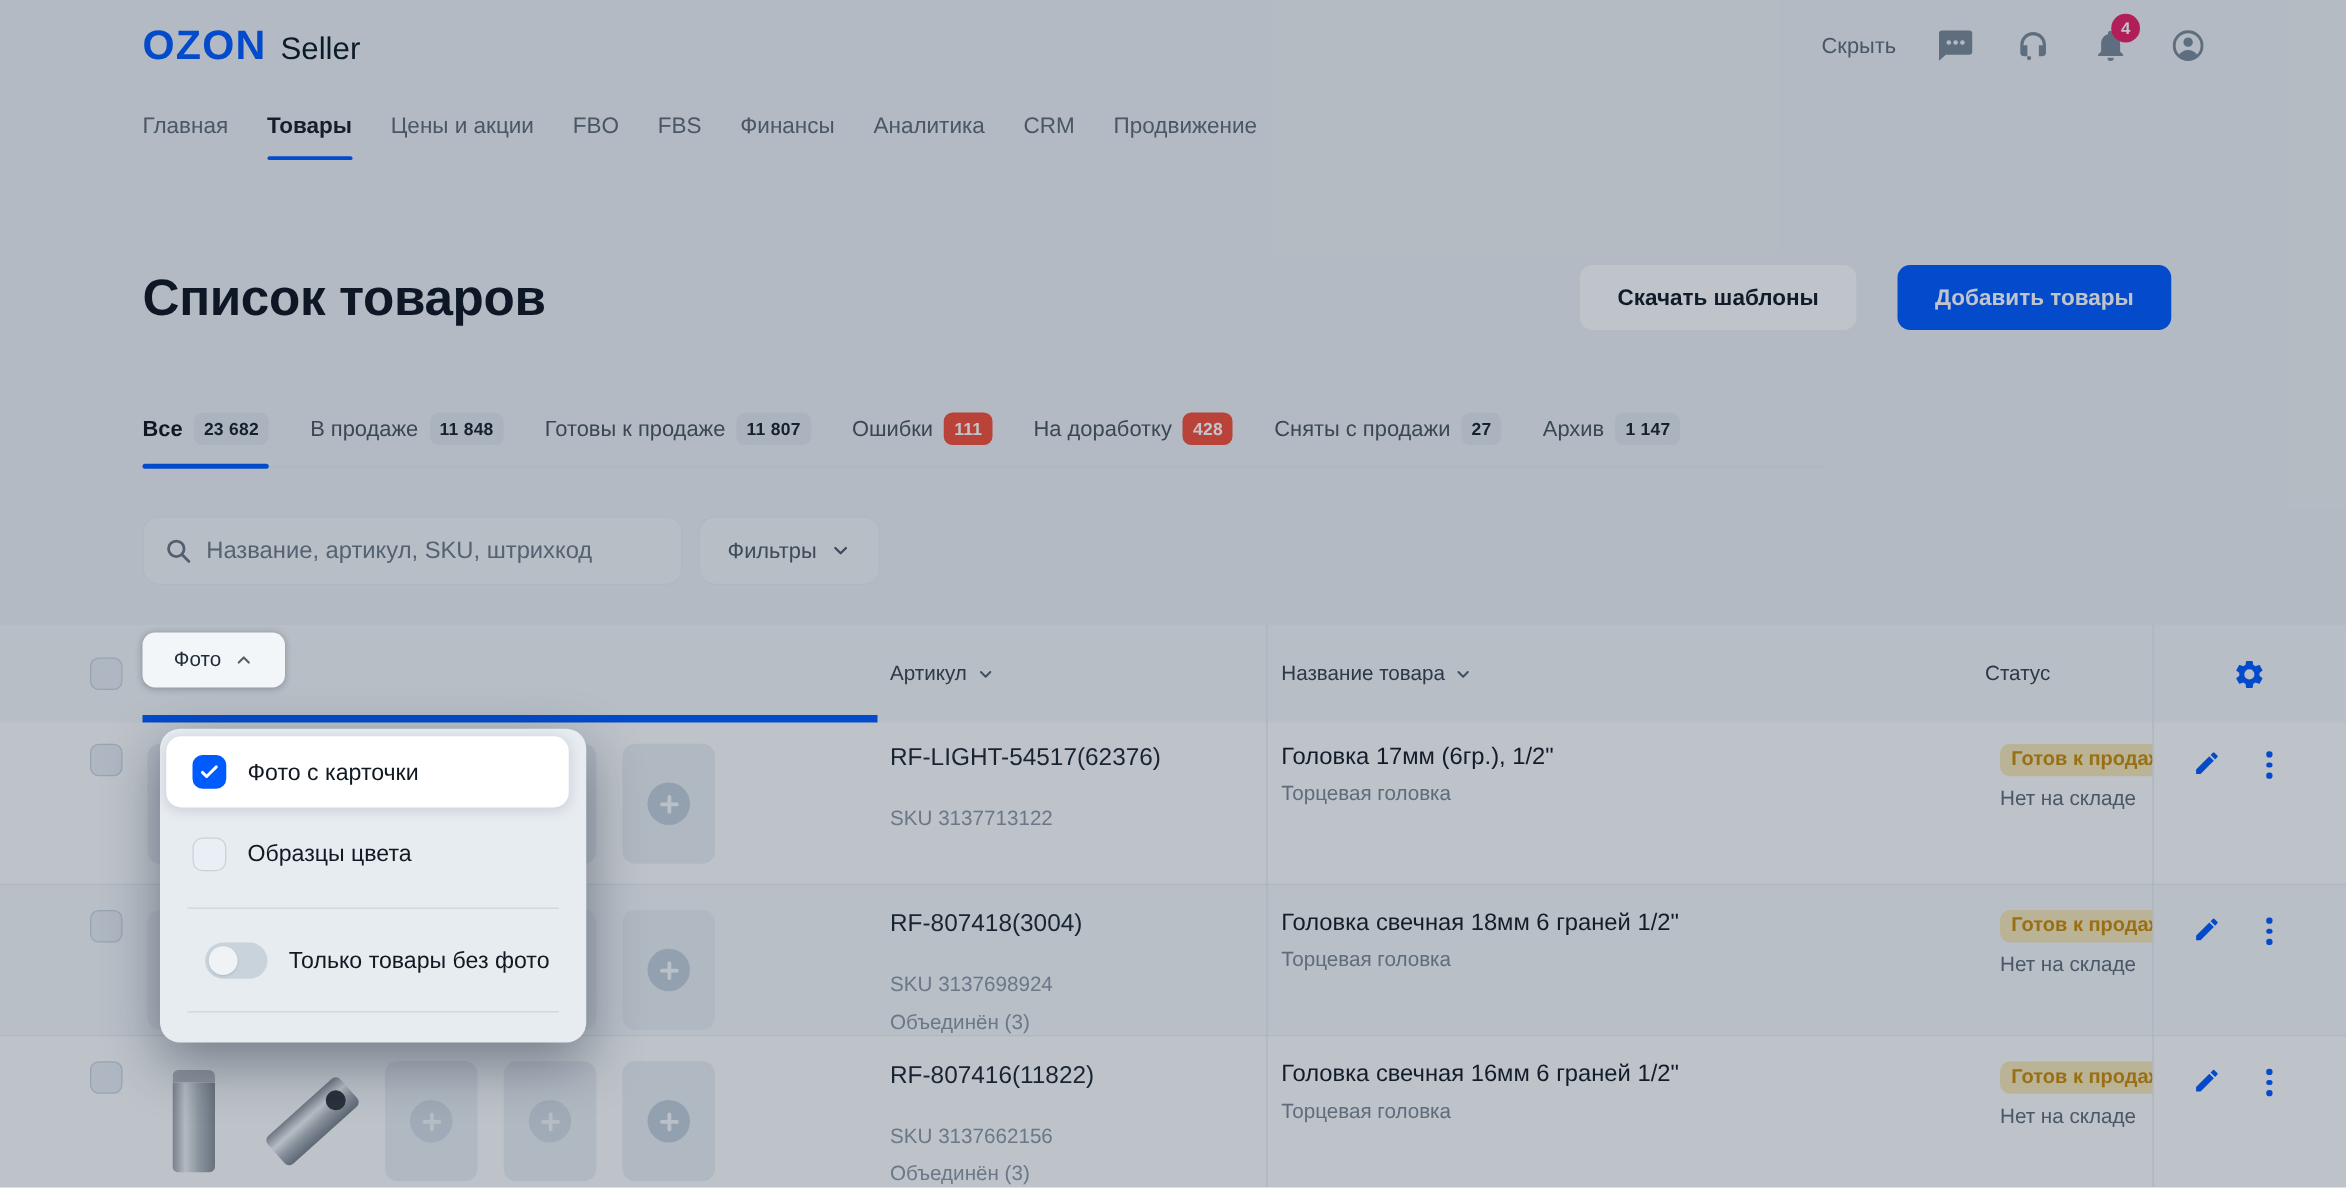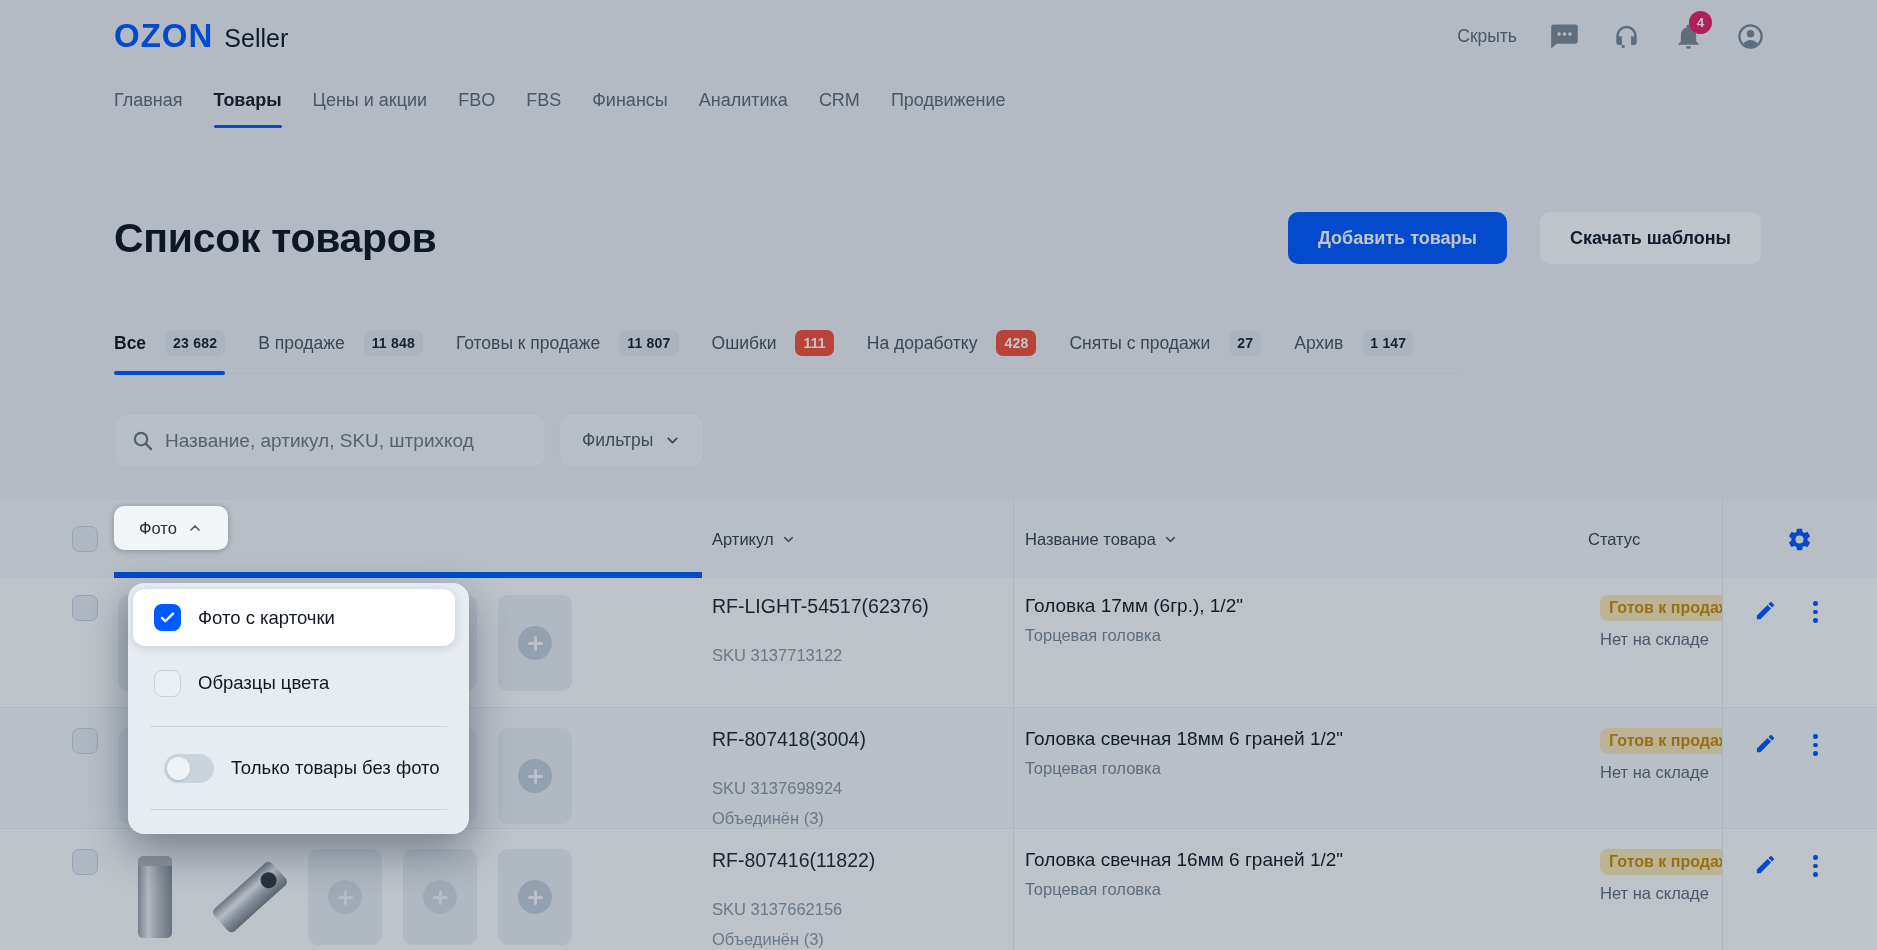--- a/index.html
+++ b/index.html
@@ -24,30 +24,30 @@
   .icon-btn svg{width:100%;height:100%;}
   .badge-notif{position:absolute;top:-11px;right:-9px;min-width:23px;height:23px;padding:0 5px;border-radius:12px;background:var(--notification);color:#fff;font-size:13.5px;font-weight:700;display:flex;align-items:center;justify-content:center;}
 
   
   .nav{position:absolute;left:114px;top:90px;display:flex;gap:31px;}
   .nav-item{font-size:18px;color:#5d6b78;padding-bottom:17px;position:relative;cursor:pointer;white-space:nowrap;}
   .nav-item.active{color:#171e26;font-weight:700;}
   .nav-item.active::after{content:"";position:absolute;left:0;right:0;bottom:0;height:3.5px;border-radius:2px;background:var(--accent);}
 
   
-  .titlebar{position:absolute;left:114px;right:116px;top:212px;display:flex;justify-content:space-between;align-items:center;}
+  .titlebar{position:absolute;left:114px;right:140px;top:212px;display:flex;justify-content:space-between;align-items:center;}
   .page-title{font-size:41px;font-weight:700;color:#0d1520;letter-spacing:-0.3px;}
   .title-actions{display:flex;gap:33px;}
   .btn{height:52px;border:none;border-radius:10px;font-size:18px;font-weight:600;padding:0 30px;cursor:pointer;font-family:inherit;white-space:nowrap;}
   .btn-secondary{background:#fcfdfe;color:#121c27;}
   .btn-primary{background:var(--accent);color:#ffffff;}
 
   
   .tabsrow{position:absolute;left:114px;top:330px;width:1346px;display:flex;gap:33px;align-items:center;border-bottom:1px solid #e3e8ed;}
-  .tab{display:flex;gap:19px;align-items:center;position:relative;padding-bottom:17px;cursor:pointer;text-align:right;}
+  .tab{display:flex;gap:9px;align-items:center;position:relative;padding-bottom:17px;cursor:pointer;text-align:right;}
   .tab-label{font-size:17.5px;color:#49565f;white-space:nowrap;}
   .tab.active .tab-label{font-weight:700;color:#10161d;}
   .tab.active::after{content:"";position:absolute;left:0;right:0;bottom:-2px;height:4px;border-radius:2px;background:var(--accent);}
   .tab-badge{height:26px;padding:0 8px;border-radius:7px;background:#e2e8ee;color:#18222c;font-size:14px;font-weight:700;display:flex;align-items:center;letter-spacing:.2px;white-space:nowrap;}
   .tab-badge.danger{background:var(--danger);color:#fff;}
 
   
   .searchrow{position:absolute;left:114px;top:413px;display:flex;gap:13px;}
   .search-box{width:432px;height:55px;border:1.5px solid #e7ecf1;border-radius:13px;background:#f3f6f9;display:flex;align-items:center;padding:0 16px;gap:11px;}
   .search-box svg{width:23px;height:23px;color:#6a7682;flex:none;}
@@ -182,22 +182,22 @@
     <span class="nav-item">FBS</span>
     <span class="nav-item">Финансы</span>
     <span class="nav-item">Аналитика</span>
     <span class="nav-item">CRM</span>
     <span class="nav-item">Продвижение</span>
   </div>
 
   <div class="titlebar">
     <h1 class="page-title">Список товаров</h1>
     <div class="title-actions">
+      <button class="btn btn-secondary">Скачать шаблоны</button>
       <button class="btn btn-primary">Добавить товары</button>
-      <button class="btn btn-secondary">Скачать шаблоны</button>
     </div>
   </div>
 
   <div class="tabsrow">
     <span class="tab active">
       <span class="tab-label">Все</span>
       <span class="tab-badge">23 682</span>
     </span>
     <span class="tab">
       <span class="tab-label">В продаже</span>

